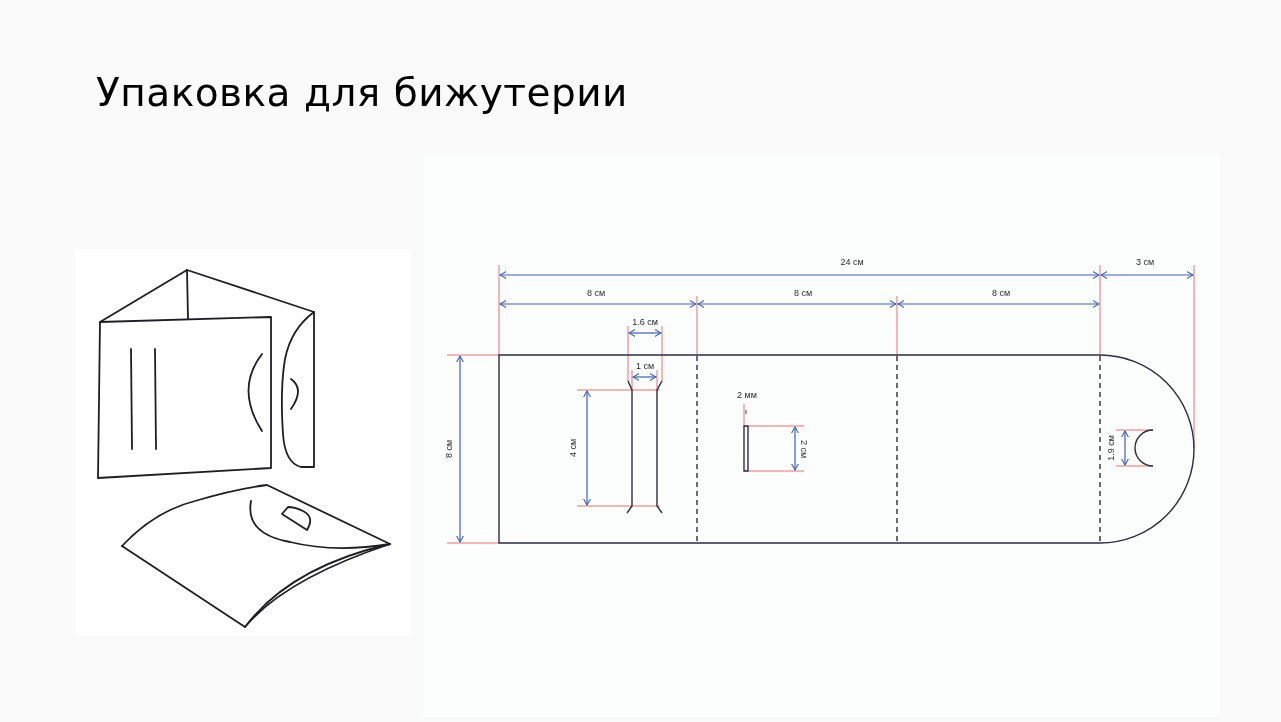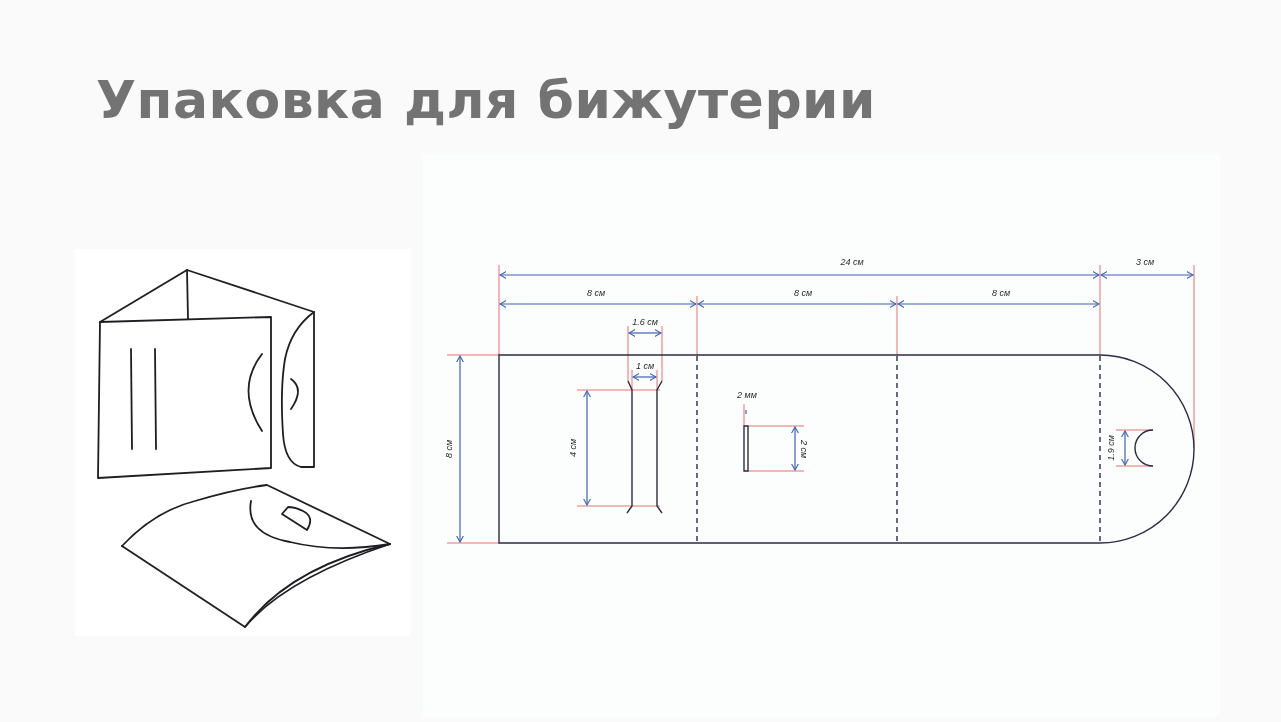--- a/index.html
+++ b/index.html
@@ -3,32 +3,31 @@
 <meta charset="utf-8">
 <style>
   html, body { margin:0; padding:0; }
   body {
     width:1281px; height:722px; overflow:hidden; position:relative;
     background:#fafafb;
     font-family:"DejaVu Sans", "Liberation Sans", sans-serif;
   }
   .slide-title {
     position:absolute; left:96px; top:70px;
-    font-size:52px; font-weight:700; letter-spacing:0.5px;
-    color:#737373; white-space:nowrap;
+    font-size:39px; font-weight:400; letter-spacing:0.5px;
+    color:#000000; white-space:nowrap;
     font-family:"DejaVu Sans", sans-serif;
   }
   .illustration-panel {
     position:absolute; left:75px; top:249px; width:336px; height:387px;
     background:#ffffff;
   }
   .diagram-panel {
     position:absolute; left:423px; top:154px; width:797px; height:563px;
     background:#fcfdfd;
-    font-style:italic;
   }
   svg { position:absolute; left:0; top:0; overflow:visible; }
   .dim-text { font-family:"Liberation Sans", sans-serif; font-size:9px; fill:#2a2a2a; }
 </style>
 </head>
 <body>
 
 <div class="slide-title">Упаковка для бижутерии</div>
 
 <div class="illustration-panel">

